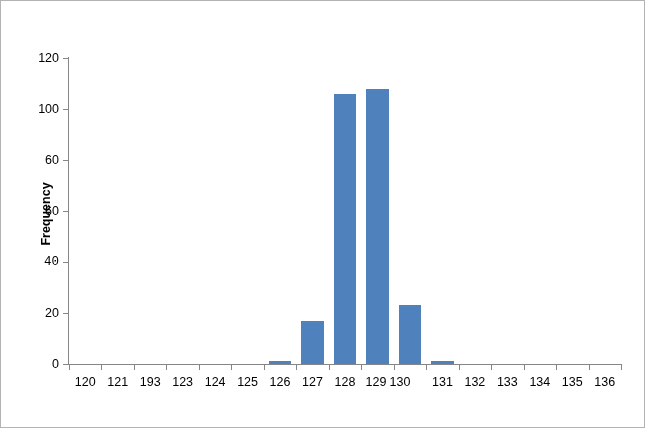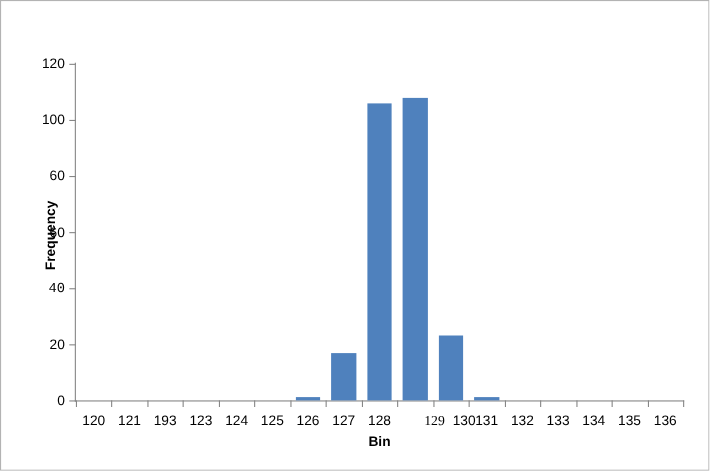--- a/index.html
+++ b/index.html
@@ -117,21 +117,20 @@
 <body>
 
 <div id="chart-frame">
 
 
   <div id="y-axis-line"></div>
   <div id="x-axis-line"></div>
 
   <div id="y-axis-title">Frequency</div>
 
-  <div id="x-axis-title">Bin</div>
 
   <div id="plot-area">
     <div id="y-ticks">
         <div class="y-tick" style="top: 306px;"></div>
         <div class="y-tick-label" style="top: 306px;">0</div>
         <div class="y-tick" style="top: 255px;"></div>
         <div class="y-tick-label" style="top: 255px;">20</div>
         <div class="y-tick" style="top: 204px;"></div>
         <div class="y-tick-label" style="top: 204px; font-family: Liberation Mono, monospace;">40</div>
         <div class="y-tick" style="top: 153px;"></div>
@@ -164,22 +163,22 @@
         <div class="x-tick" style="left: 552px;"></div>
         <div class="x-tick-label" style="left: 16.2353px;">120</div>
         <div class="x-tick-label" style="left: 48.7059px;">121</div>
         <div class="x-tick-label" style="left: 81.1765px;">193</div>
         <div class="x-tick-label" style="left: 113.647px;">123</div>
         <div class="x-tick-label" style="left: 146.118px;">124</div>
         <div class="x-tick-label" style="left: 178.588px;">125</div>
         <div class="x-tick-label" style="left: 211.059px;">126</div>
         <div class="x-tick-label" style="left: 243.529px; text-align: right;">127</div>
         <div class="x-tick-label" style="left: 276px;">128</div>
-        <div class="x-tick-label" style="left: 326px; font-family: Liberation Serif, serif;">129</div>
-        <div class="x-tick-label" style="left: 353px;">130</div>
+        <div class="x-tick-label" style="left: 307px;">129</div>
+        <div class="x-tick-label" style="left: 331px;">130</div>
         <div class="x-tick-label" style="left: 373.412px;">131</div>
         <div class="x-tick-label" style="left: 405.882px;">132</div>
         <div class="x-tick-label" style="left: 438.353px;">133</div>
         <div class="x-tick-label" style="left: 470.824px;">134</div>
         <div class="x-tick-label" style="left: 503.294px;">135</div>
         <div class="x-tick-label" style="left: 535.765px;">136</div>
       </div>
     <div id="bars">
         <div class="bar" title="126: 1" style="left: 199.694px; width: 22.7294px; height: 2.55px; background: rgb(79, 129, 189);"></div>
         <div class="bar" title="127: 17" style="left: 232.165px; width: 22.7294px; height: 43.35px; background: rgb(79, 129, 189);"></div>

